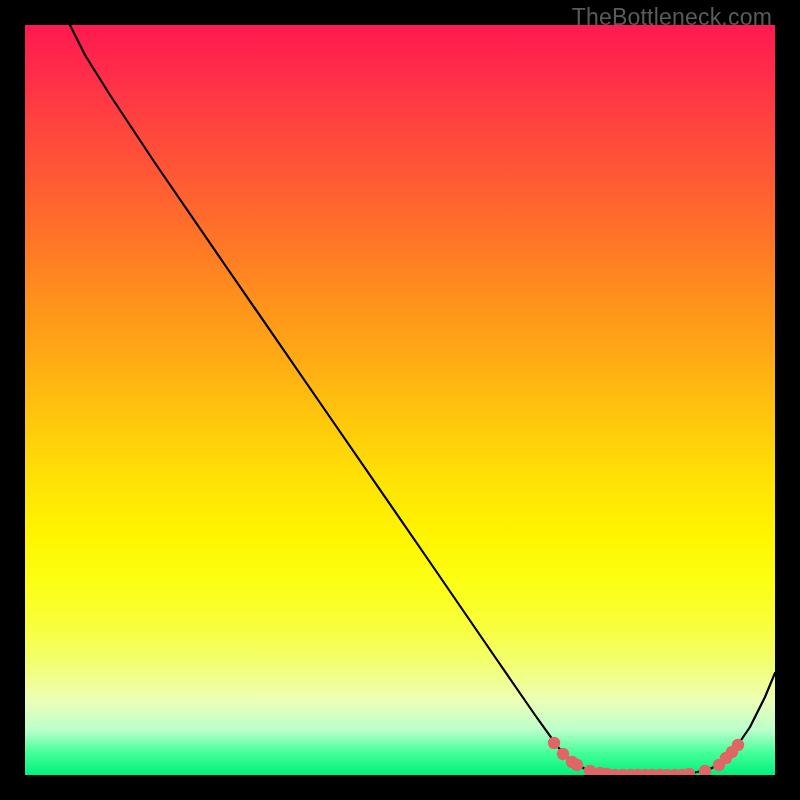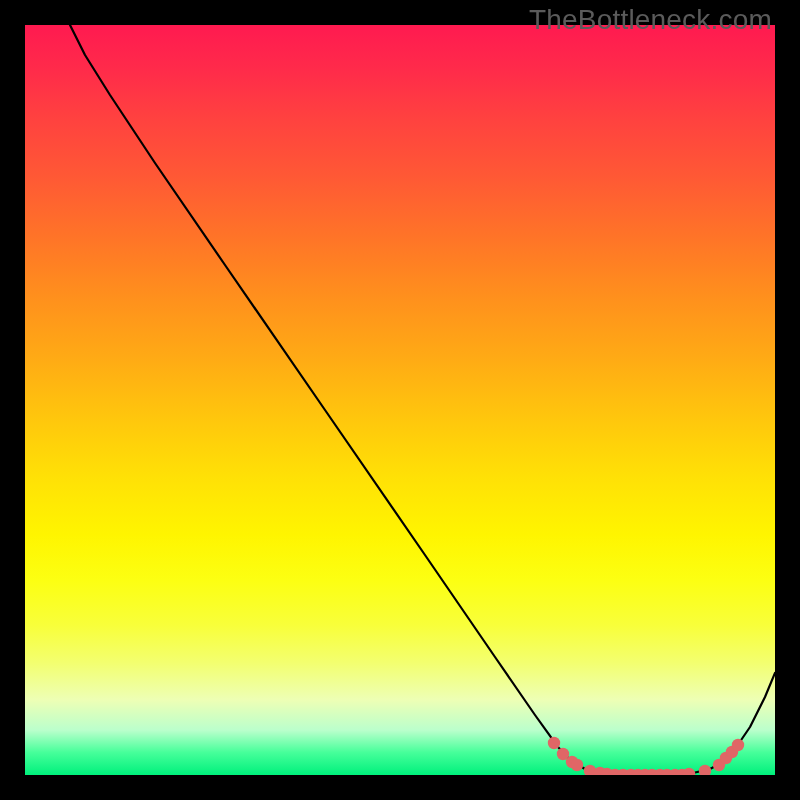--- a/index.html
+++ b/index.html
@@ -46,21 +46,21 @@
       #bbffcc 94%,
       #46ff9a 97%,
       #00f07c 100%
     );
   }
   .watermark {
     position: absolute;
     top: 4px;
     right: 28px;
     font-family: Arial, Helvetica, sans-serif;
-    font-size: 28px;
+    font-size: 23px;
     color: #5b5b5b;
     font-weight: 400;
     letter-spacing: 0.2px;
   }
   svg.curve {
     position: absolute;
     left: 0;
     top: 0;
     width: 750px;
     height: 750px;

